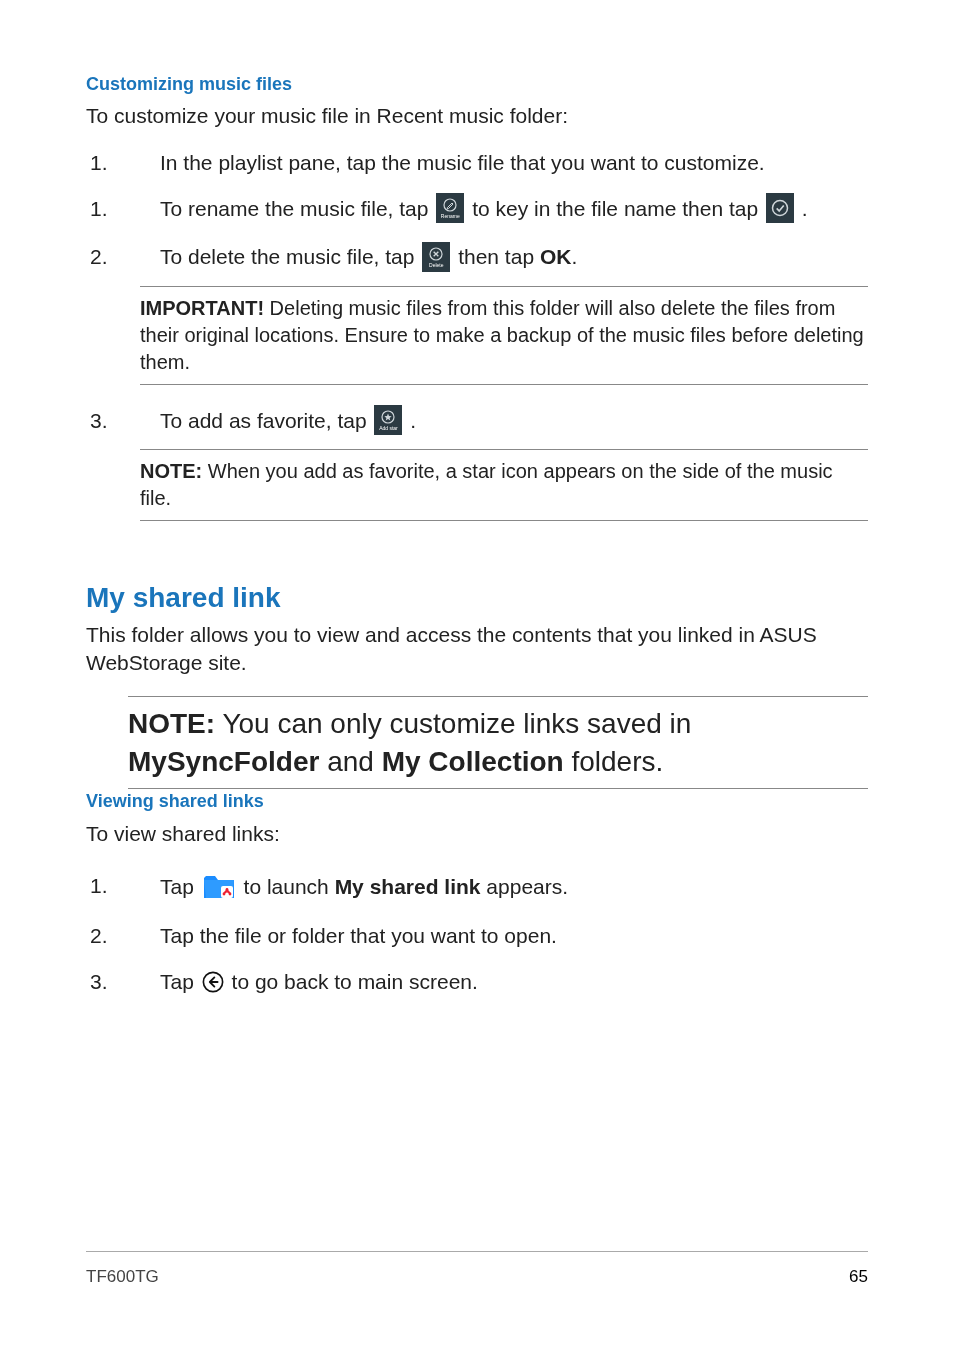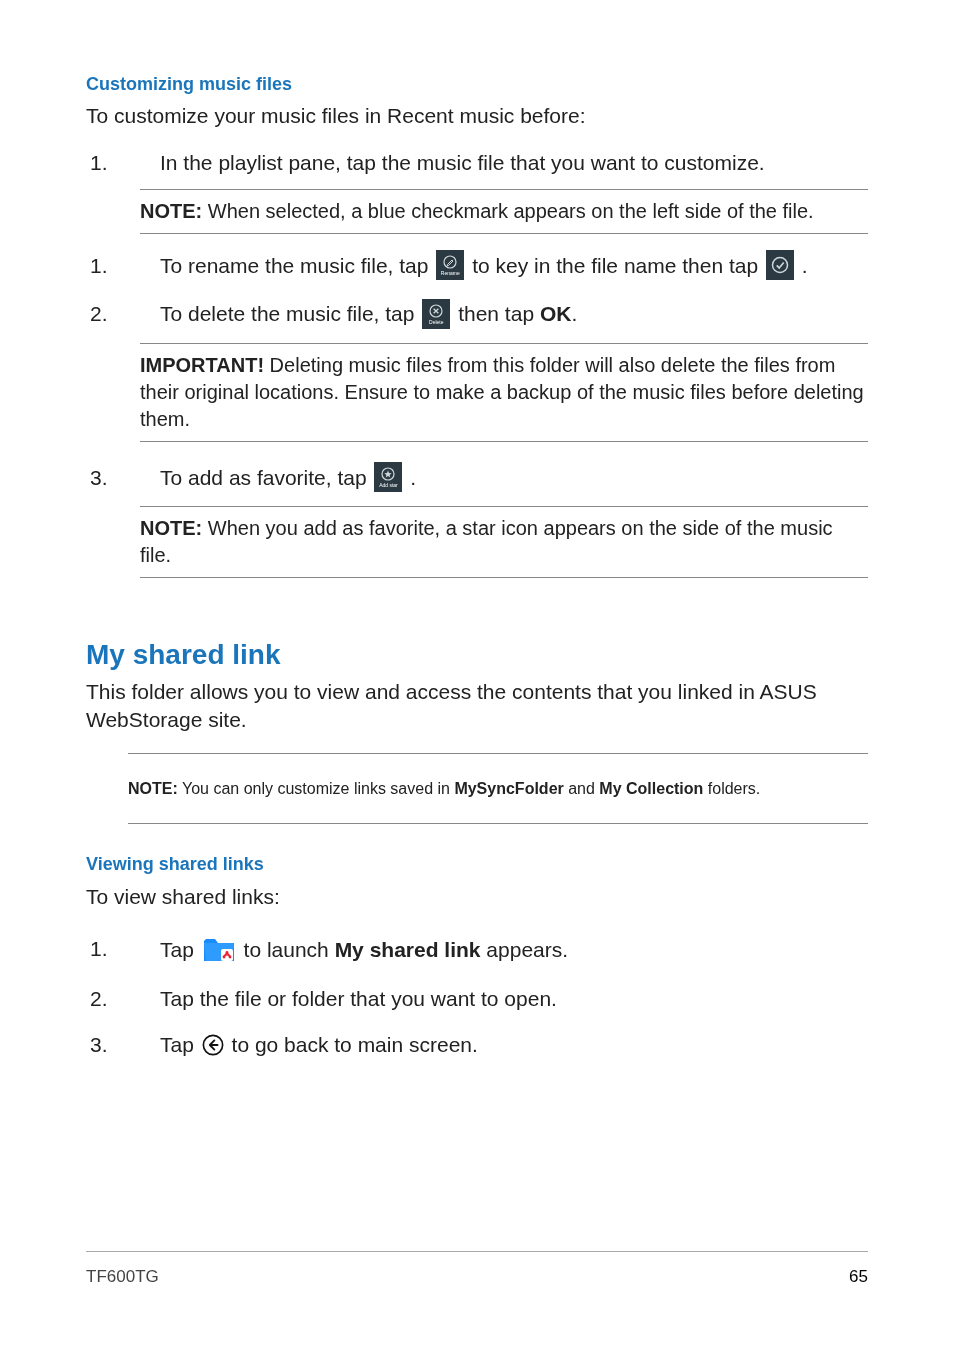--- a/index.html
+++ b/index.html
@@ -51,25 +51,24 @@
     border-bottom: 1px solid #888;
     padding: 8px 0;
     margin-left: 54px;
     margin-top: 12px;
     margin-bottom: 8px;
     font-size: 20px;
   }
   .note-box-wide {
     border-top: 1px solid #888;
     border-bottom: 1px solid #888;
-    padding: 24px 0;
+    padding: 8px 0;
     margin-left: 42px;
     margin-top: 18px;
-    margin-bottom: 28px;
-    font-size: 16px;
+    font-size: 28px;
   }
   .inline-icon {
     display: inline-flex;
     align-items: center;
     justify-content: center;
     vertical-align: middle;
     margin: 0 2px;
   }
   .tile-dark {
     background: #2b3a42;
@@ -106,30 +105,27 @@
   .footer .pn { color: #000000; }
   .flexline { display: inline; }
   .flexline .inline-icon { position: relative; top: -2px; }
 </style>
 </head>
 <body>
 
 <div class="page">
 
   <div class="h3">Customizing music files</div>
-  <div class="para">To customize your music files in Recent music before:</div>
+  <div class="para">To customize your music file in Recent music folder:</div>
 
   <div class="ol-row">
     <div class="ol-num">1.</div>
     <div class="ol-body">In the playlist pane, tap the music file that you want to customize.</div>
   </div>
 
-  <div class="note-box">
-    <b>NOTE:</b><span>  When selected, a blue checkmark appears on the left side of the file.</span>
-  </div>
 
   <div class="ol-row">
     <div class="ol-num">1.</div>
     <div class="ol-body flexline">
       <span>To rename the music file, tap </span>
       <span class="inline-icon tile-dark">
         <svg width="16" height="16" viewBox="0 0 24 24">
             <circle cx="12" cy="12" r="9" fill="none" stroke="#cfd6da" stroke-width="1.8"></circle>
             <path d="M8 16 L15 9 L16.5 10.5 L9.5 17.5 L8 18 Z" fill="none" stroke="#cfd6da" stroke-width="1.5"></path>
           </svg>

